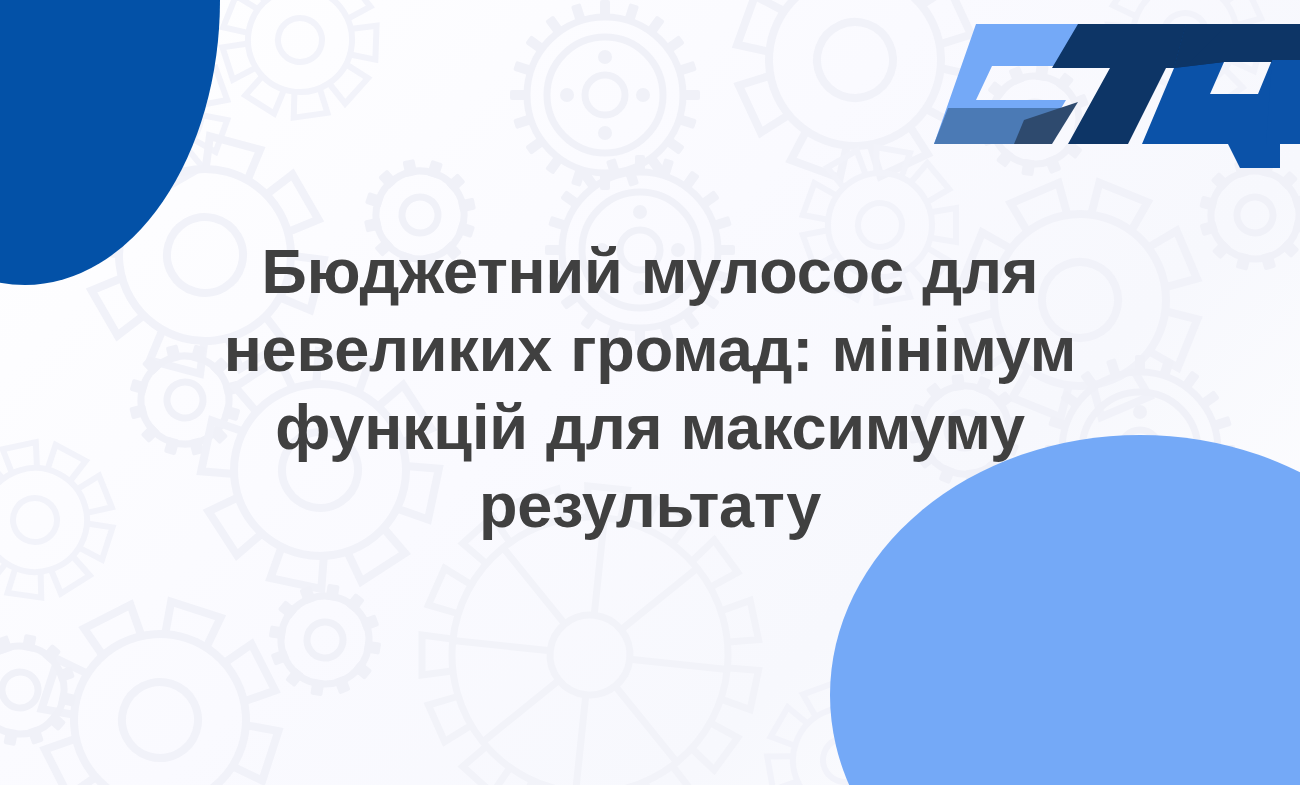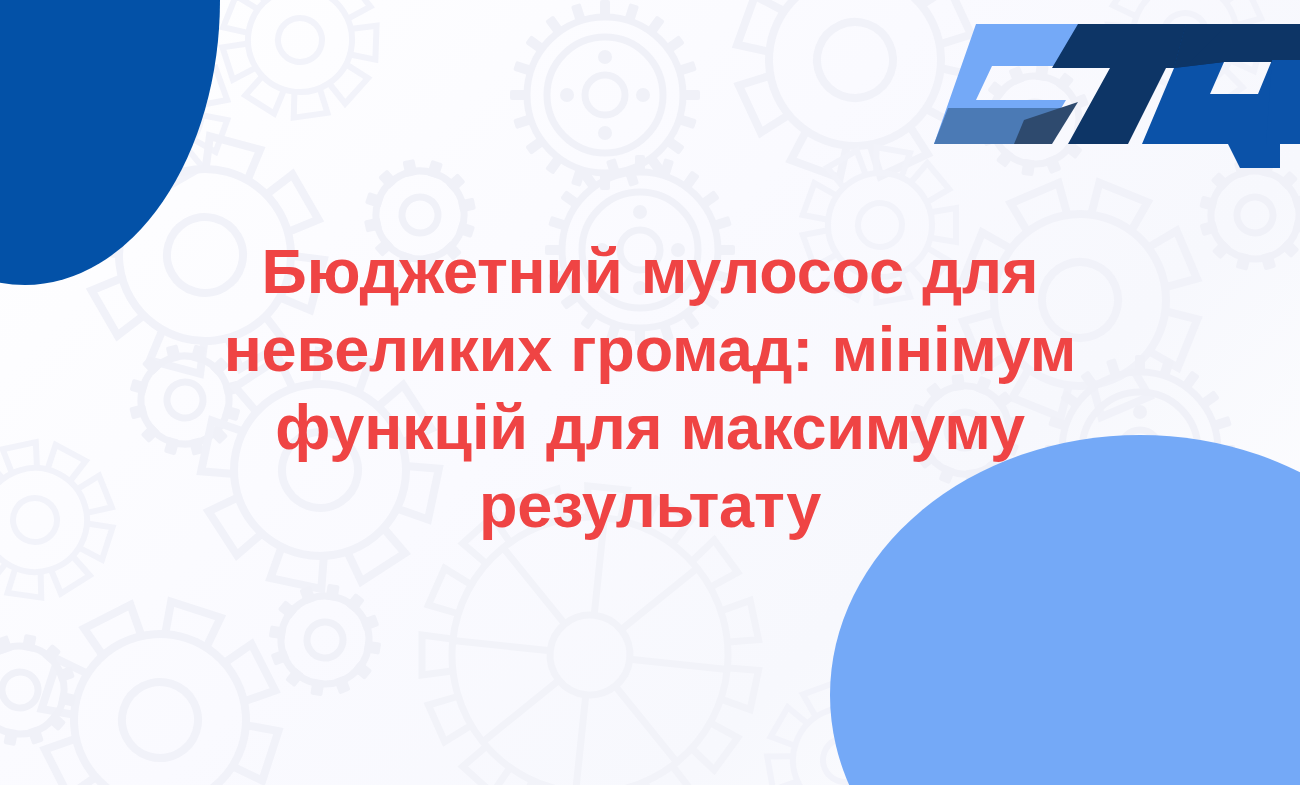--- a/index.html
+++ b/index.html
@@ -75,21 +75,21 @@
     left: 0;
     right: 0;
     top: 232px;
     z-index: 3;
     display: flex;
     justify-content: center;
   }
   .headline {
     width: 880px;
     text-align: center;
-    color: #ef4444;
+    color: #404040;
     font-size: 63px;
     line-height: 78px;
     font-weight: 700;
     letter-spacing: -0.2px;
     word-spacing: 1px;
     margin: 0;
   }
 </style>
 </head>
 <body>

